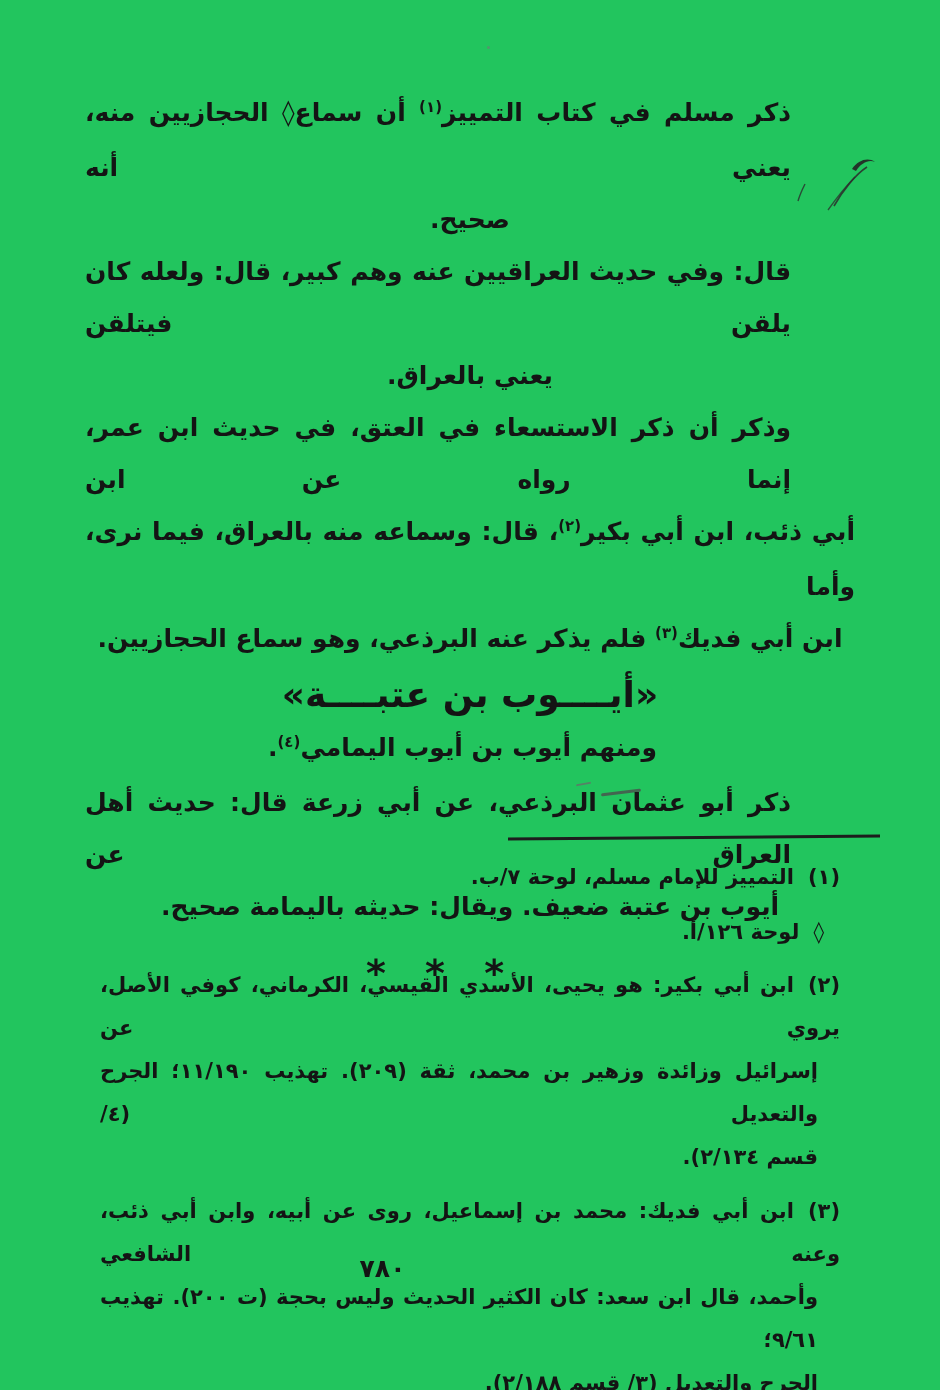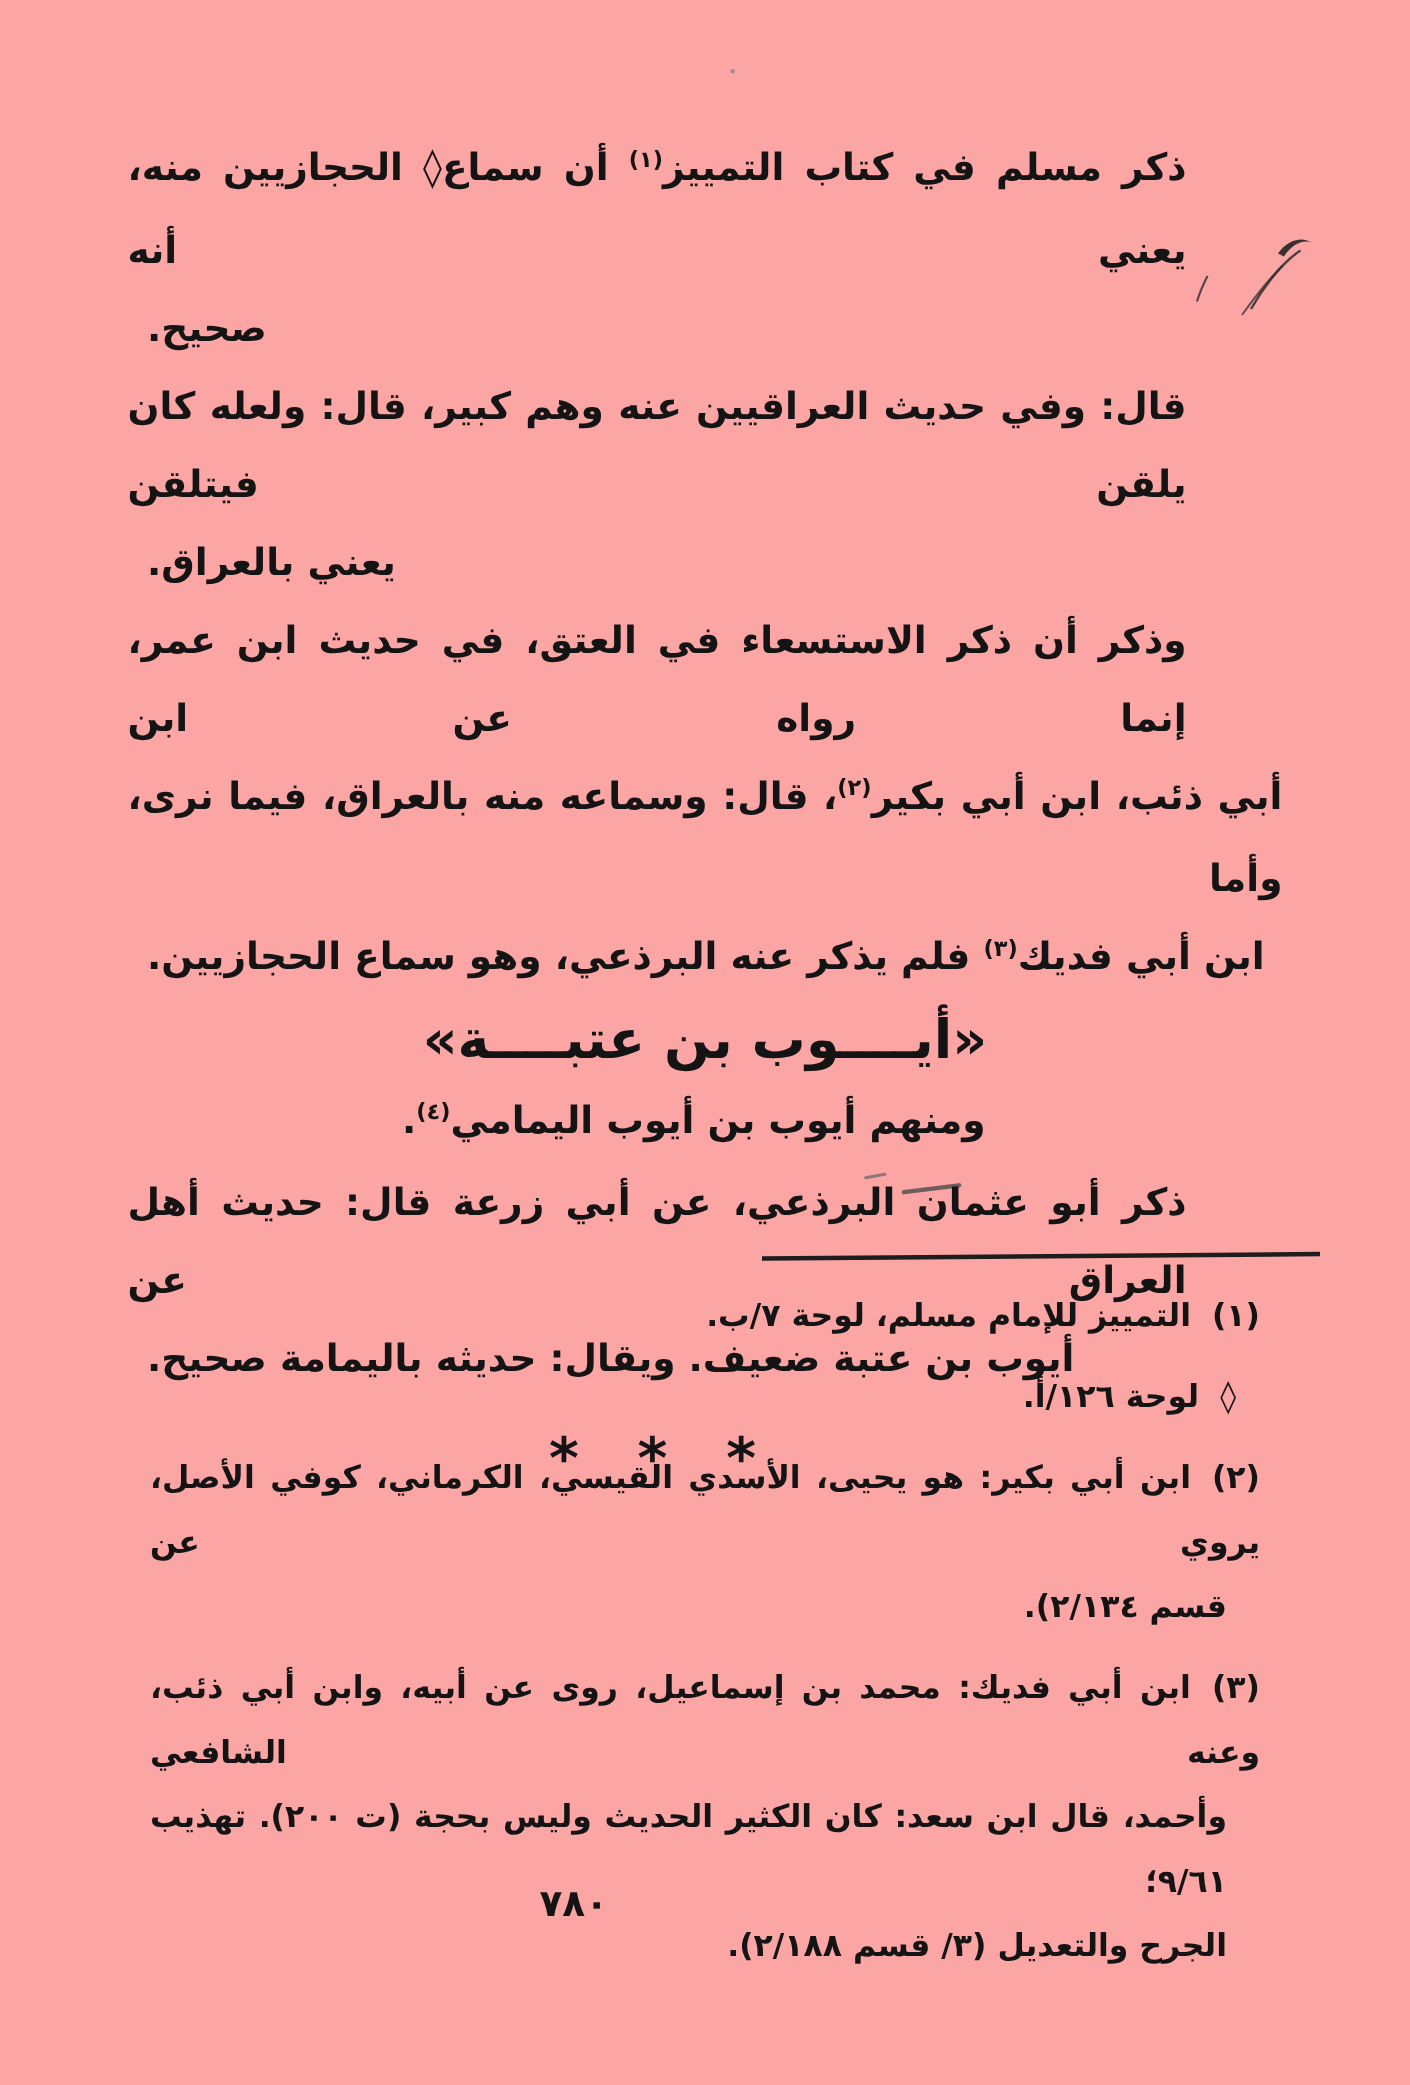--- a/index.html
+++ b/index.html
@@ -1,28 +1,28 @@
 <!DOCTYPE html>
 <html lang="ar"><head>
 <meta charset="utf-8">
 <style>
   html,body{margin:0;padding:0;background:#8a8a8a;}
   .page{
     position:relative;width:940px;height:1390px;margin:0 auto;
-    background:#fca5a5;color:#141414;overflow:hidden;
+    background:#22c55e;color:#141414;overflow:hidden;
     font-family:"DejaVu Sans",sans-serif;direction:rtl;
   }
   
   .flow{position:absolute;top:86px;right:85px;width:770px;
         font-size:25px;font-weight:700;line-height:52px;}
   .para{margin:0;}
   .ln{min-height:52px;}
   .j{text-align:justify;text-align-last:justify;}
   .bi{padding-right:64px;}
-  .bl{text-align:left;margin-left:13px;}
+  .bl{text-align:center;}
   .bd{padding-right:198px;text-align:right;}
   .sup{font-size:0.60em;position:relative;top:-9px;font-weight:700;}
   .dia{font-size:1.02em;}
   .hd{text-align:center;font-size:36px;font-weight:700;line-height:46px;margin:4px 0;}
   .stars{text-align:center;font-size:38px;font-weight:700;line-height:48px;
          margin-top:16px;word-spacing:26px;transform:translateX(-35px);direction:ltr;}
   
   .rule{position:absolute;top:836px;left:508px;width:372px;height:3px;
         background:#1d1d1d;transform:rotate(-0.45deg);}
   .fnotes{position:absolute;top:856px;right:100px;width:740px;
@@ -88,20 +88,21 @@
 
   <section class="fnotes" id="fnotes">
       <div class="fn">
         <div class="ln fr"><span class="mk">(١)</span><span>التمييز للإمام مسلم، لوحة ٧/ب.</span></div>
       </div>
       <div class="fn">
         <div class="ln fr fd"><span class="dia mk">◊</span><span>لوحة ١٢٦/أ.</span></div>
       </div>
       <div class="fn">
         <div class="ln j"><span class="mk">(٢)</span><span>ابن أبي بكير: هو يحيى، الأسدي القيسي، الكرماني، كوفي الأصل، يروي عن</span></div>
+        <div class="ln j fc"><span>إسرائيل وزائدة وزهير بن محمد، ثقة (٢٠٩). تهذيب ١١/١٩٠؛ الجرح والتعديل (٤/</span></div>
         <div class="ln fr fc"><span>قسم ٢/١٣٤).</span></div>
       </div>
       <div class="fn">
         <div class="ln j"><span class="mk">(٣)</span><span>ابن أبي فديك: محمد بن إسماعيل، روى عن أبيه، وابن أبي ذئب، وعنه الشافعي</span></div>
         <div class="ln j fc"><span>وأحمد، قال ابن سعد: كان الكثير الحديث وليس بحجة (ت ٢٠٠). تهذيب ٩/٦١؛</span></div>
         <div class="ln fr fc"><span>الجرح والتعديل (٣/ قسم ٢/١٨٨).</span></div>
       </div>
     </section>
 
   <div class="pageno">٧٨٠</div>

